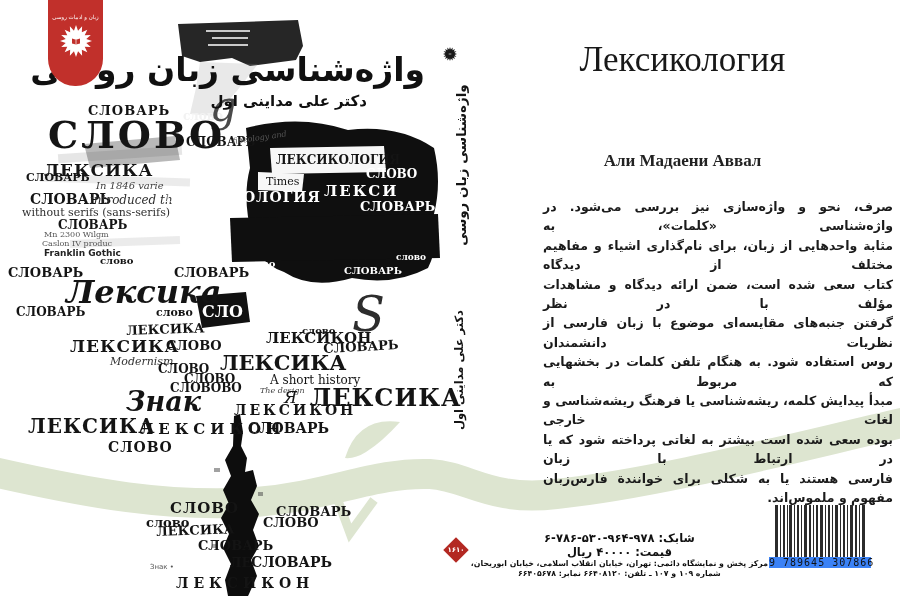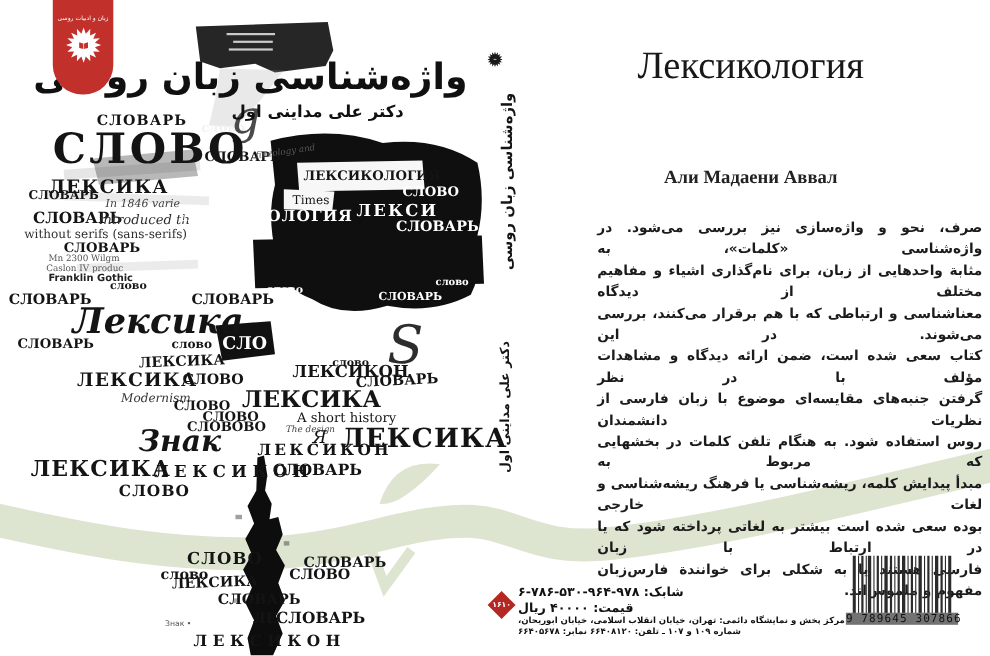--- a/index.html
+++ b/index.html
@@ -52,26 +52,26 @@
                  font-family:"Liberation Serif", serif; font-size:35px; line-height:37px;
                  color:#181818; z-index:5; }
   #back-author { left:520px; top:135px; width:325px; text-align:center;
                  font-family:"Liberation Serif", serif; font-size:17px; font-weight:700;
                  color:#222; z-index:5;margin-top:16px; }
   #back-desc   { left:543px; top:197px; width:350px; direction:rtl; font-size:12.5px;
                  font-weight:700; line-height:19.4px; color:#1b1b1b; z-index:5; }
   #back-desc .dline { text-align:justify; text-align-last:justify; }
   #back-desc .dline:last-child { text-align-last:right; }
 
-  #pub-info { right:132px; top:531px; direction:rtl; text-align:left; z-index:5; color:#111; }
+  #pub-info { right:132px; top:531px; direction:rtl; text-align:center; z-index:5; color:#111; }
   #pub-info .big   { font-size:11.5px; font-weight:700; line-height:14px; white-space:nowrap; }
   #pub-info .small { font-size:7.8px;  font-weight:700; line-height:9.6px; white-space:nowrap; }
 
   #barcode { left:775px; top:505px; z-index:5; }
-  #barcode-digits { left:769px; top:557px; width:102px; text-align:center; background:#737373;
+  #barcode-digits { left:769px; top:557px; width:102px; text-align:center; background:#3b82f6;
                     font-family:"DejaVu Sans Mono", monospace; font-size:10px;
                     letter-spacing:1px; z-index:6; color:#111; white-space:nowrap; }
 </style>
 </head>
 <body>
 
 <svg id="green-layer" width="900" height="596">
   <path d="M-15,470 C90,494 170,508 256,502 C330,496 374,472 430,474 C468,476 490,502 556,494 C660,483 792,448 915,420" fill="none" stroke="#dde5d0" stroke-width="30"></path>
   <path d="M345,458 Q358,416 400,422 Q382,442 366,452 Q355,459 345,458 Z" fill="#dde5d0"></path>
   <path d="M337,498 L350,533 L374,500" fill="none" stroke="#dde5d0" stroke-width="9"></path>
@@ -190,21 +190,20 @@
 </div>
 
 <div id="back-title" class="abs">
   <div>Лексикология</div>
 </div>
 <div id="back-author" class="abs">Али Мадаени Аввал</div>
 
 <div id="back-desc" class="abs">
   <div class="dline">صرف، نحو و واژه‌سازی نیز بررسی می‌شود. در واژه‌شناسی «کلمات»، به</div>
   <div class="dline">مثابة واحدهایی از زبان، برای نام‌گذاری اشیاء و مفاهیم مختلف از دیدگاه</div>
-  <div class="dline">معناشناسی و ارتباطی که با هم برقرار می‌کنند، بررسی می‌شوند. در این</div>
   <div class="dline">کتاب سعی شده است، ضمن ارائه دیدگاه و مشاهدات مؤلف با در نظر</div>
   <div class="dline">گرفتن جنبه‌های مقایسه‌ای موضوع با زبان فارسی از نظریات دانشمندان</div>
   <div class="dline">روس استفاده شود. به هنگام تلفن کلمات در بخشهایی که مربوط به</div>
   <div class="dline">مبدأ پیدایش کلمه، ریشه‌شناسی یا فرهنگ ریشه‌شناسی و لغات خارجی</div>
   <div class="dline">بوده سعی شده است بیشتر به لغاتی پرداخته شود که یا در ارتباط با زبان</div>
   <div class="dline">فارسی هستند یا به شکلی برای خوانندة فارس‌زبان مفهوم و ملموس‌اند.</div>
 </div>
 
 <div id="pub-info" class="abs">
   <div class="big">شابک: ۹۷۸-۹۶۴-۵۳۰-۷۸۶-۶</div>

